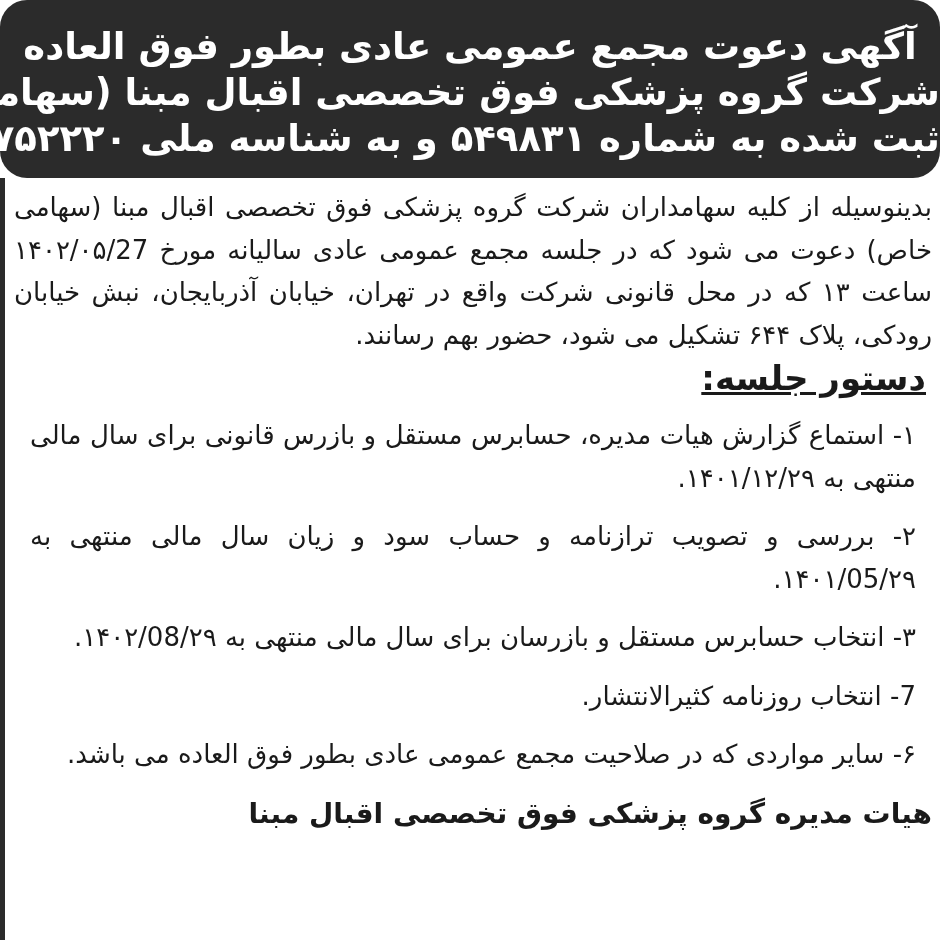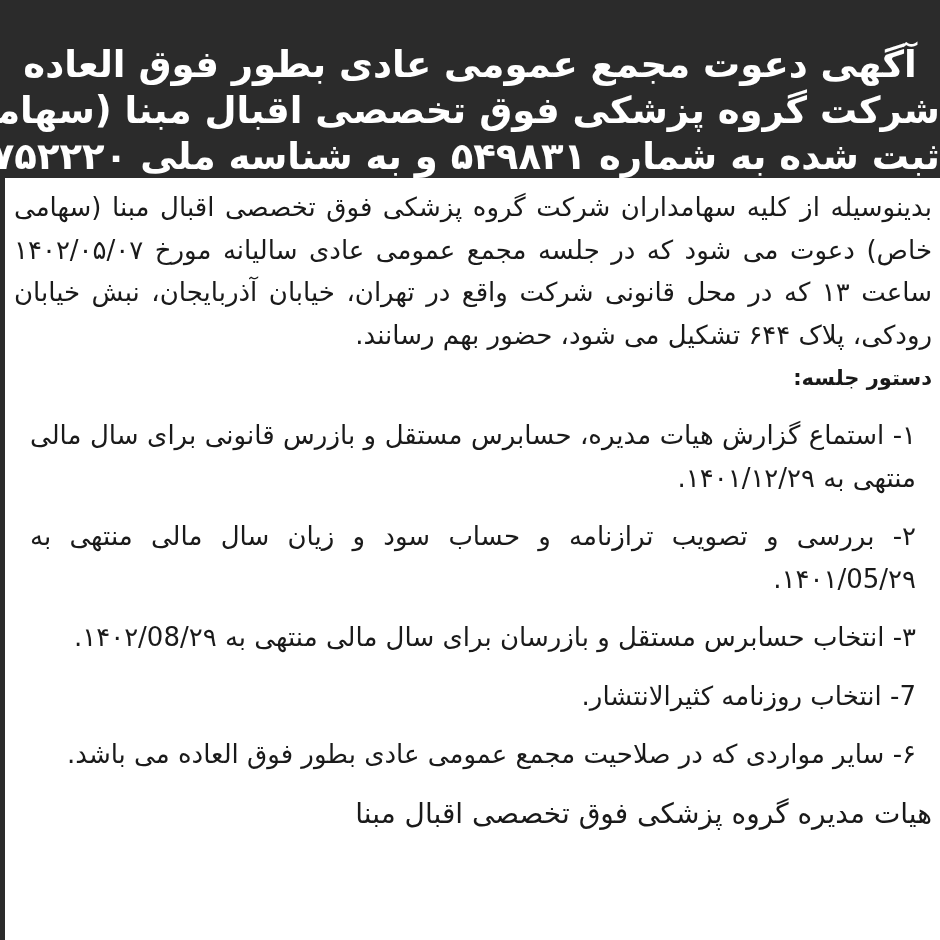--- a/index.html
+++ b/index.html
@@ -23,22 +23,23 @@
       direction: rtl;
     }
     .header {
       position: absolute;
       left: 0; top: 0;
       width: 940px;
       height: 178px;
       background: #2b2b2b;
       color: #ffffff;
       box-sizing: border-box;
-      padding-top: 42px;
+      padding-top: 24px;
       text-align: center;
+      border-radius: 27px;
     }
     .header .line {
       display: block;
       font-weight: bold;
       font-size: 37px;
       line-height: 46px;
       white-space: nowrap;
       letter-spacing: -0.5px;
     }
     .frame-left {
@@ -55,54 +56,55 @@
       text-align: justify;
       text-align-last: right;
     }
     .para {
       font-size: 26px;
       line-height: 42.5px;
       margin: 0;
       white-space: normal;
     }
     .agenda-title {
-      font-size: 21px;
+      font-size: 34px;
       font-weight: bold;
       line-height: 40px;
-      margin: 2px 0 0 0;
+      margin: 2px 6px 0 0;
+      text-decoration: underline;
     }
     .agenda-item {
       font-size: 26px;
       line-height: 42.5px;
       margin: 16px;
     }
     .signature {
       font-size: 28px;
-      font-weight: normal;
+      font-weight: bold;
       line-height: 44px;
       margin-top: 8px;
       text-align: right;
       text-align-last: right;
     }
   </style>
 </head>
 <body>
 
 <div class="notice">
 
   <div class="header">
     <span class="line">آگهی دعوت مجمع عمومی عادی بطور فوق العاده</span>
     <span class="line">شرکت گروه پزشکی فوق تخصصی اقبال مبنا (سهامی خاص)</span>
     <span class="line">ثبت شده به شماره ۵۴۹۸۳۱ و به شناسه ملی ۱۴۰۰۸۷۵۲۲۲۰</span>
   </div>
 
   <div class="frame-left"></div>
 
   <div class="body">
-    <p class="para">بدینوسیله از کلیه سهامداران شرکت گروه پزشکی فوق تخصصی اقبال مبنا (سهامی خاص) دعوت می شود که در جلسه مجمع عمومی عادی سالیانه مورخ ۱۴۰۲/۰۵/۰۷ ساعت ۱۳ که در محل قانونی شرکت واقع در تهران، خیابان آذربایجان، نبش خیابان رودکی، پلاک ۶۴۴ تشکیل می شود، حضور بهم رسانند.</p>
+    <p class="para">بدینوسیله از کلیه سهامداران شرکت گروه پزشکی فوق تخصصی اقبال مبنا (سهامی خاص) دعوت می شود که در جلسه مجمع عمومی عادی سالیانه مورخ ۱۴۰۲/۰۵/27 ساعت ۱۳ که در محل قانونی شرکت واقع در تهران، خیابان آذربایجان، نبش خیابان رودکی، پلاک ۶۴۴ تشکیل می شود، حضور بهم رسانند.</p>
 
     <div class="agenda-title">دستور جلسه:</div>
 
     <p class="agenda-item">۱- استماع گزارش هیات مدیره، حسابرس مستقل و بازرس قانونی برای سال مالی منتهی به ۱۴۰۱/۱۲/۲۹.</p>
     <p class="agenda-item">۲- بررسی و تصویب ترازنامه و حساب سود و زیان سال مالی منتهی به ۱۴۰۱/05/۲۹.</p>
     <p class="agenda-item">۳- انتخاب حسابرس مستقل و بازرسان برای سال مالی منتهی به ۱۴۰۲/08/۲۹.</p>
     <p class="agenda-item">7- انتخاب روزنامه کثیرالانتشار.</p>
     <p class="agenda-item">۶- سایر مواردی که در صلاحیت مجمع عمومی عادی بطور فوق العاده می باشد.</p>
 
     <div class="signature">هیات مدیره گروه پزشکی فوق تخصصی اقبال مبنا</div>

